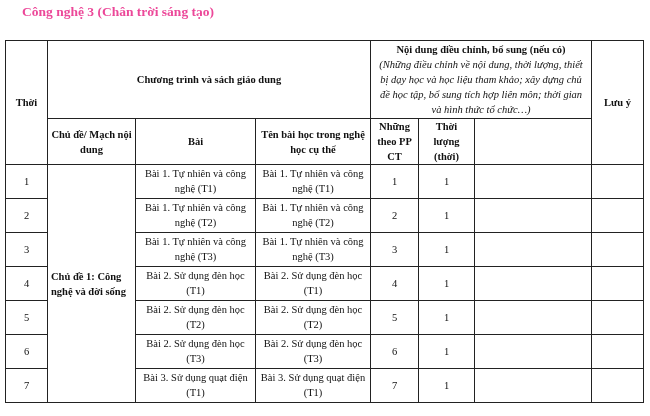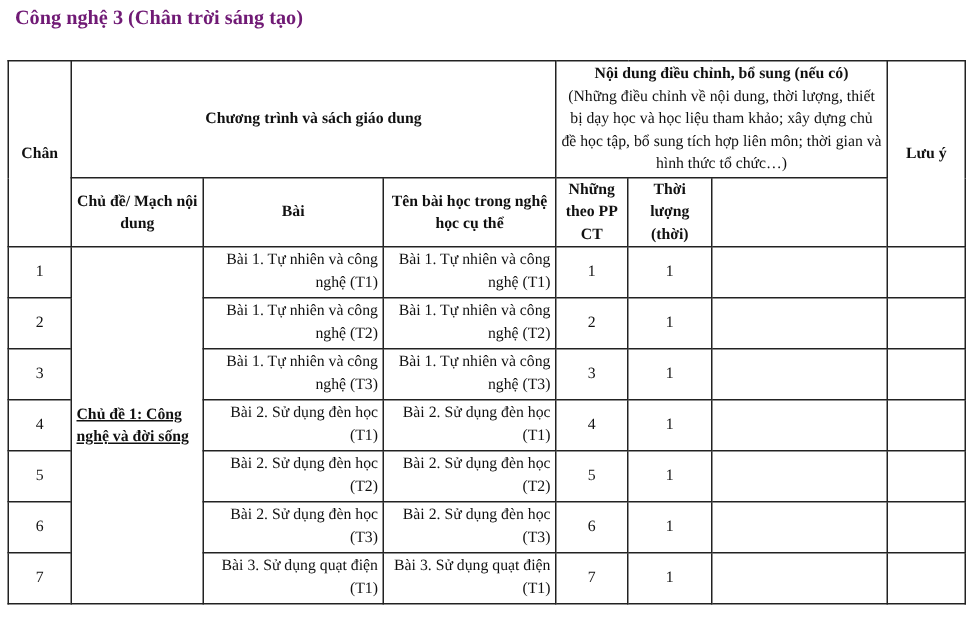--- a/index.html
+++ b/index.html
@@ -1,45 +1,45 @@
 <!DOCTYPE html>
 <html><head>
 <meta charset="utf-8">
 <style>
   html, body { margin:0; padding:0; background:#ffffff; }
   body { width:650px; height:416px; position:relative; overflow:hidden;
          font-family:"Liberation Serif","DejaVu Serif",serif; color:#111; }
-  .title { position:absolute; left:10px; top:4px; font-size:13.5px; font-weight:bold; color:#701a75; }
+  .title { position:absolute; left:22px; top:4px; font-size:13.5px; font-weight:bold; color:#ec4899; }
   table { position:absolute; left:5px; top:40px; border-collapse:collapse; table-layout:fixed; }
   td, th { border:1.5px solid #222; padding:0 3px; font-size:10.5px; line-height:15px; vertical-align:middle; }
   th { font-weight:bold; text-align:center; }
-  .note { font-weight:normal; }
+  .note { font-weight:normal; font-style:italic; }
   td.c { text-align:center; }
-  td.l { text-align:right; vertical-align:top; padding-top:1px; }
-  td.topic { font-weight:bold; text-align:left; font-size:10.5px;text-decoration:underline; }
+  td.l { text-align:center; vertical-align:top; padding-top:1px; }
+  td.topic { font-weight:bold; text-align:left; font-size:10.5px; }
 </style>
 </head>
 <body>
 
 <div class="title">Công nghệ 3 (Chân trời sáng tạo)</div>
 
 <table>
   <colgroup>
     <col style="width:42px">
       <col style="width:88px">
       <col style="width:120px">
       <col style="width:115px">
     <col style="width:48px">
       <col style="width:56px">
       <col style="width:117px">
       <col style="width:52px">
   </colgroup>
   <tbody>
       <tr style="height:78px">
-    <th rowspan="2">Chân</th>
+    <th rowspan="2">Thời</th>
     <th colspan="3">Chương trình và sách giáo dung</th>
     <th colspan="3">
       <div>Nội dung điều chỉnh, bổ sung (nếu có)</div>
       <div class="note">(Những điều chỉnh về nội dung, thời lượng, thiết bị dạy học và học liệu tham khảo; xây dựng chủ đề học tập, bổ sung tích hợp liên môn; thời gian và hình thức tổ chức…)</div>
     </th>
     <th rowspan="2">Lưu ý</th>
   </tr>
   <tr style="height:36px">
     <th>Chủ đề/ Mạch nội dung</th>
     <th>Bài</th>

